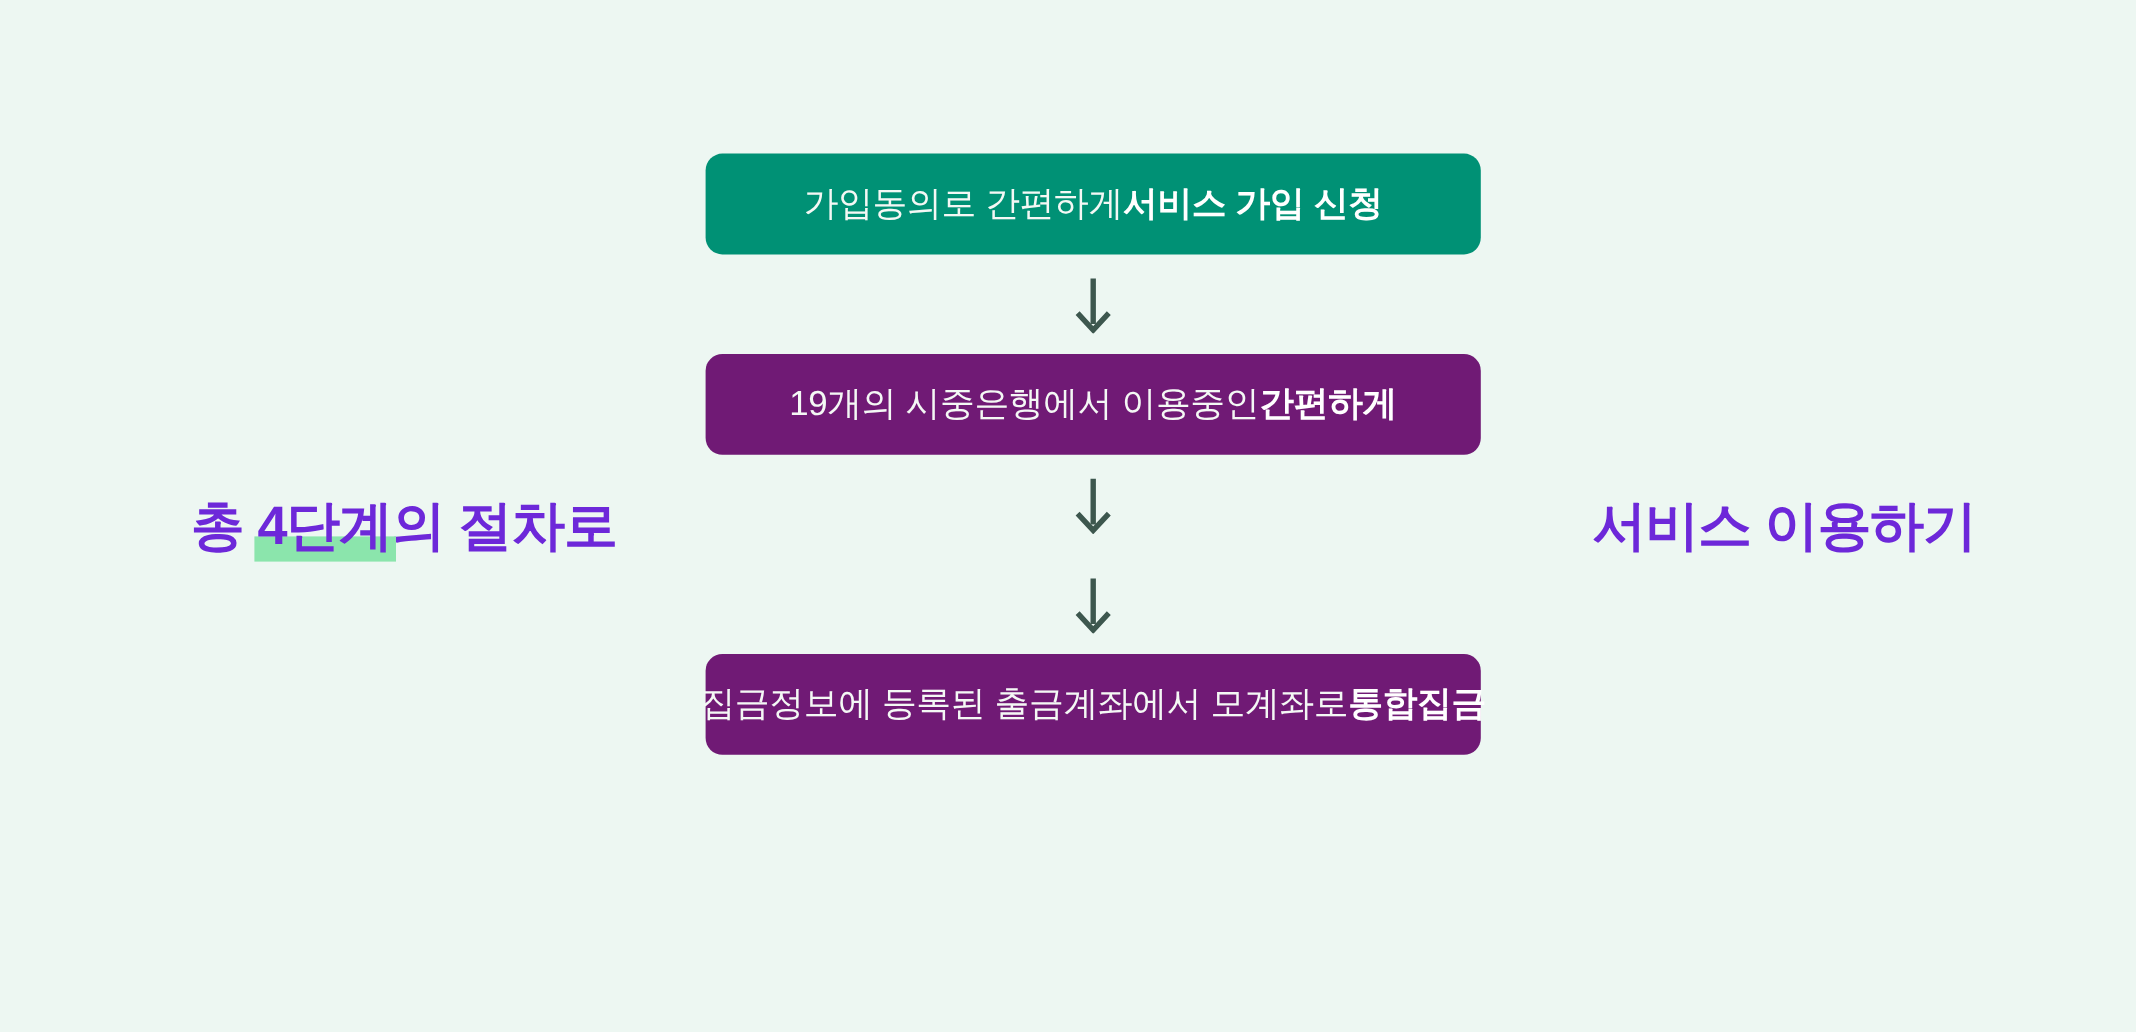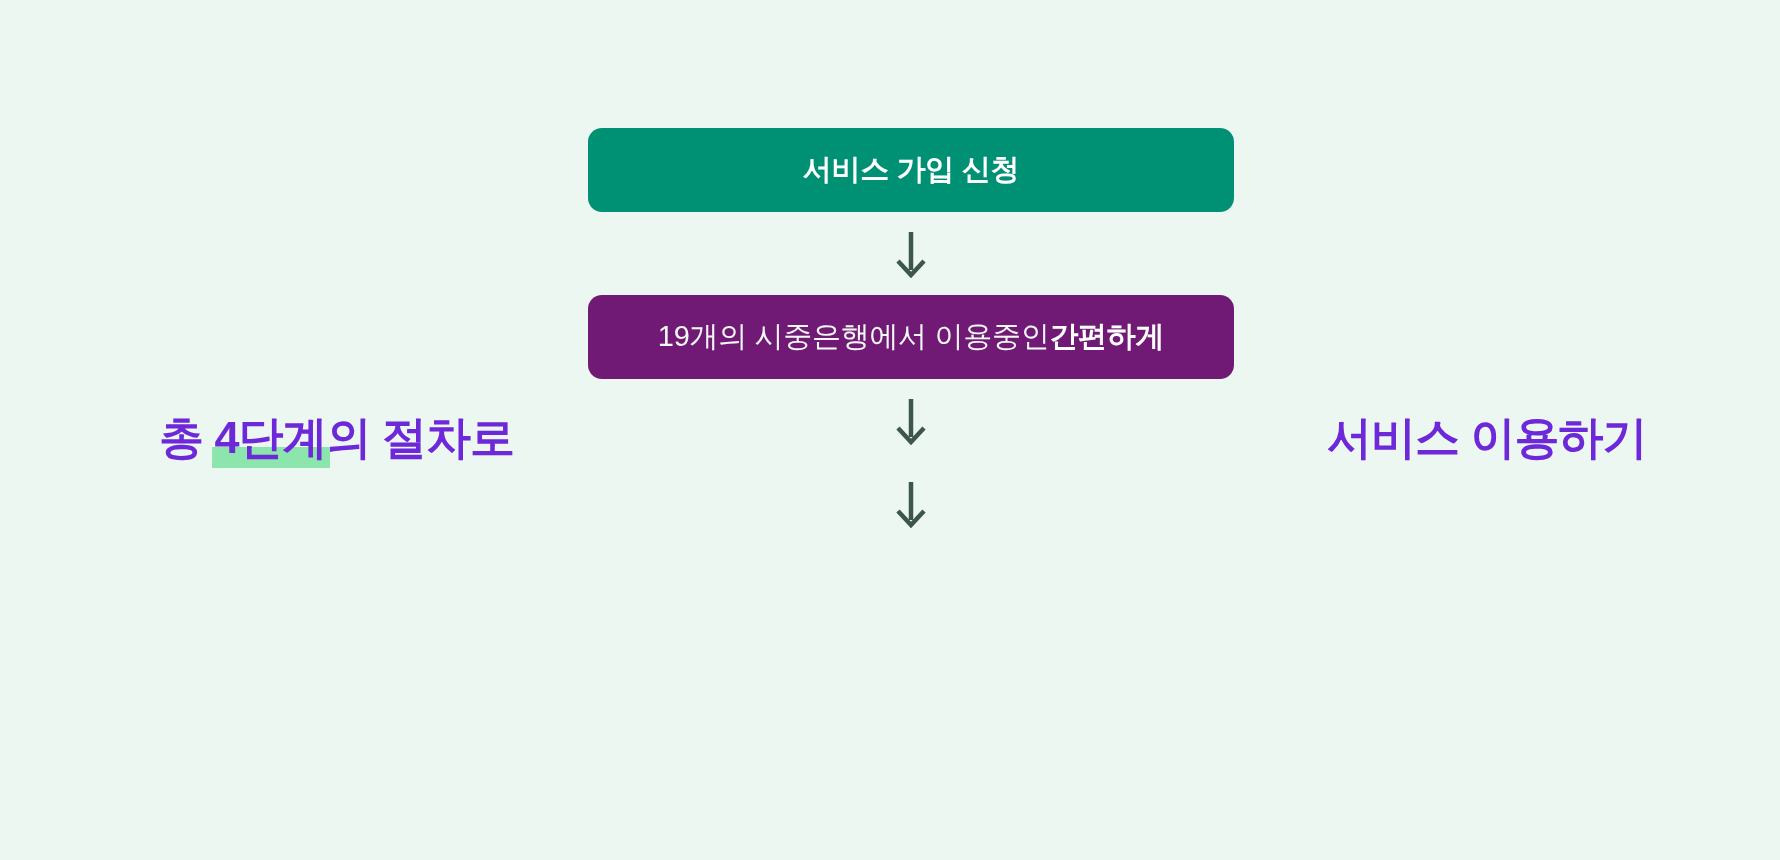--- a/index.html
+++ b/index.html
@@ -83,20 +83,21 @@
 
   <div class="headline headline-left">
     <span>총 </span><span class="hl">4단계</span><span>의 절차로</span>
   </div>
 
   <div class="headline headline-right">서비스 이용하기</div>
 
   <div class="flow">
 
     <div class="step primary">
+      <span>가입동의로 간편하게 </span>
         <span class="b">서비스 가입 신청</span>
     </div>
 
     <div class="arrow-gap">
       <span>
         <svg width="40" height="48" viewBox="0 0 40 48">
           <line x1="20" y1="2" x2="20" y2="40" stroke="#3d574e" stroke-width="4.5"></line>
           <polyline points="7,31 20,45 33,31" fill="none" stroke="#3d574e" stroke-width="4.5"></polyline>
         </svg>
       </span>
@@ -119,15 +120,19 @@
 
     <div class="arrow-gap">
       <span>
         <svg width="40" height="48" viewBox="0 0 40 48">
           <line x1="20" y1="2" x2="20" y2="40" stroke="#3d574e" stroke-width="4.5"></line>
           <polyline points="7,31 20,45 33,31" fill="none" stroke="#3d574e" stroke-width="4.5"></polyline>
         </svg>
       </span>
     </div>
 
+    <div class="step dark">
+      <span>집금정보에 등록된 출금계좌에서 모계좌로 </span>
+        <span class="b">통합집금</span>
+    </div>
 
   </div>
 </div>
 
 </body></html>

